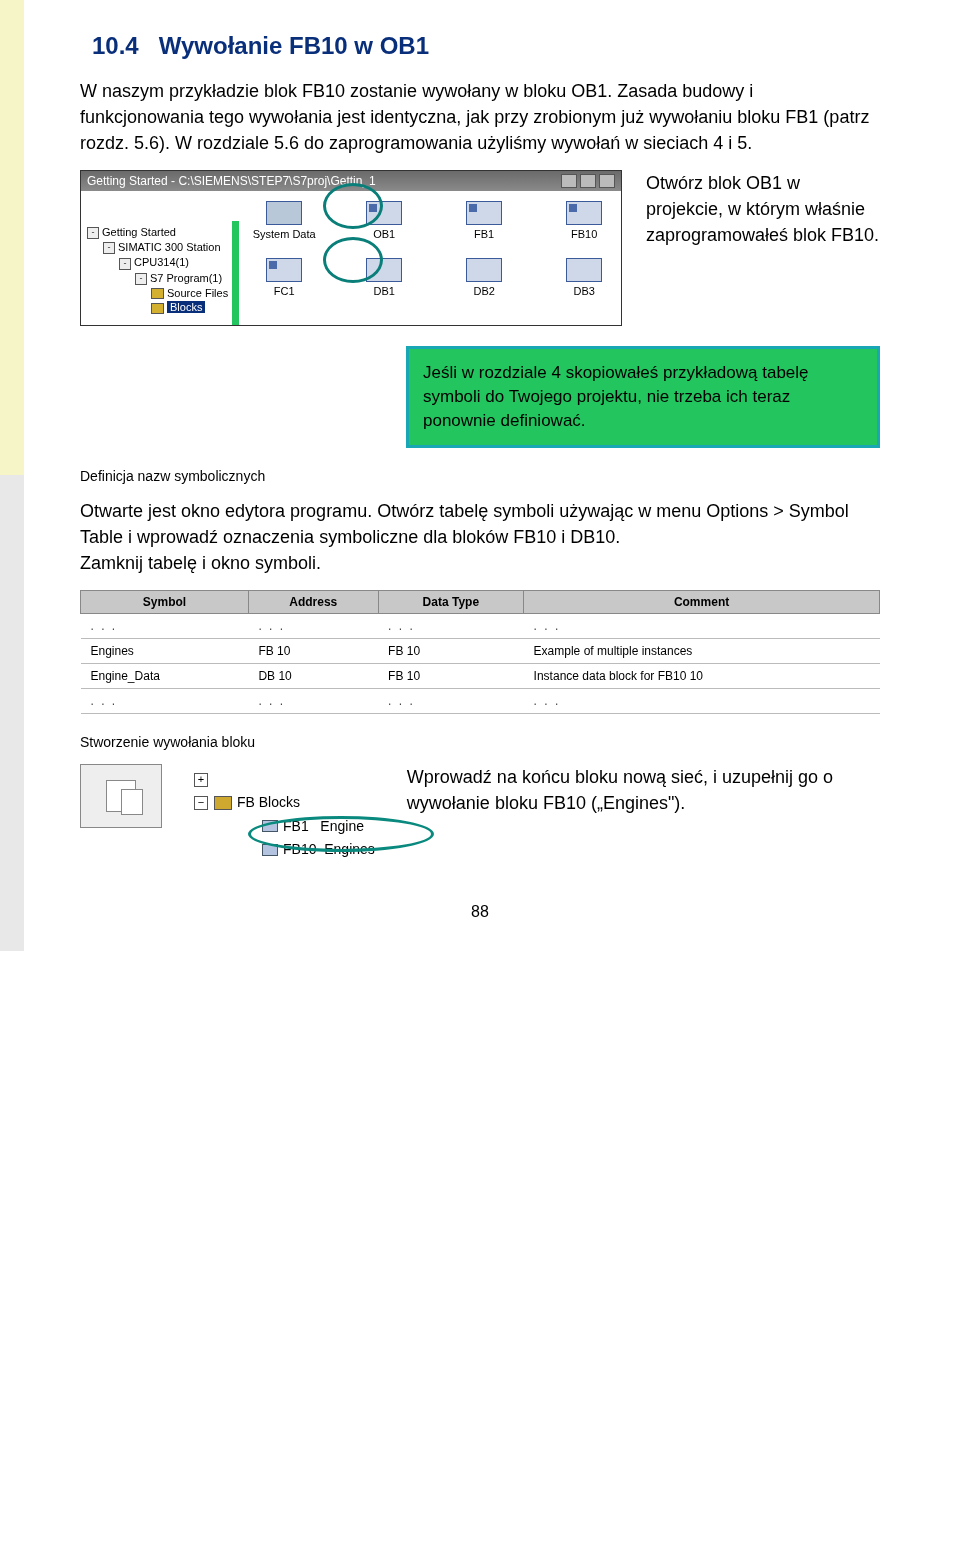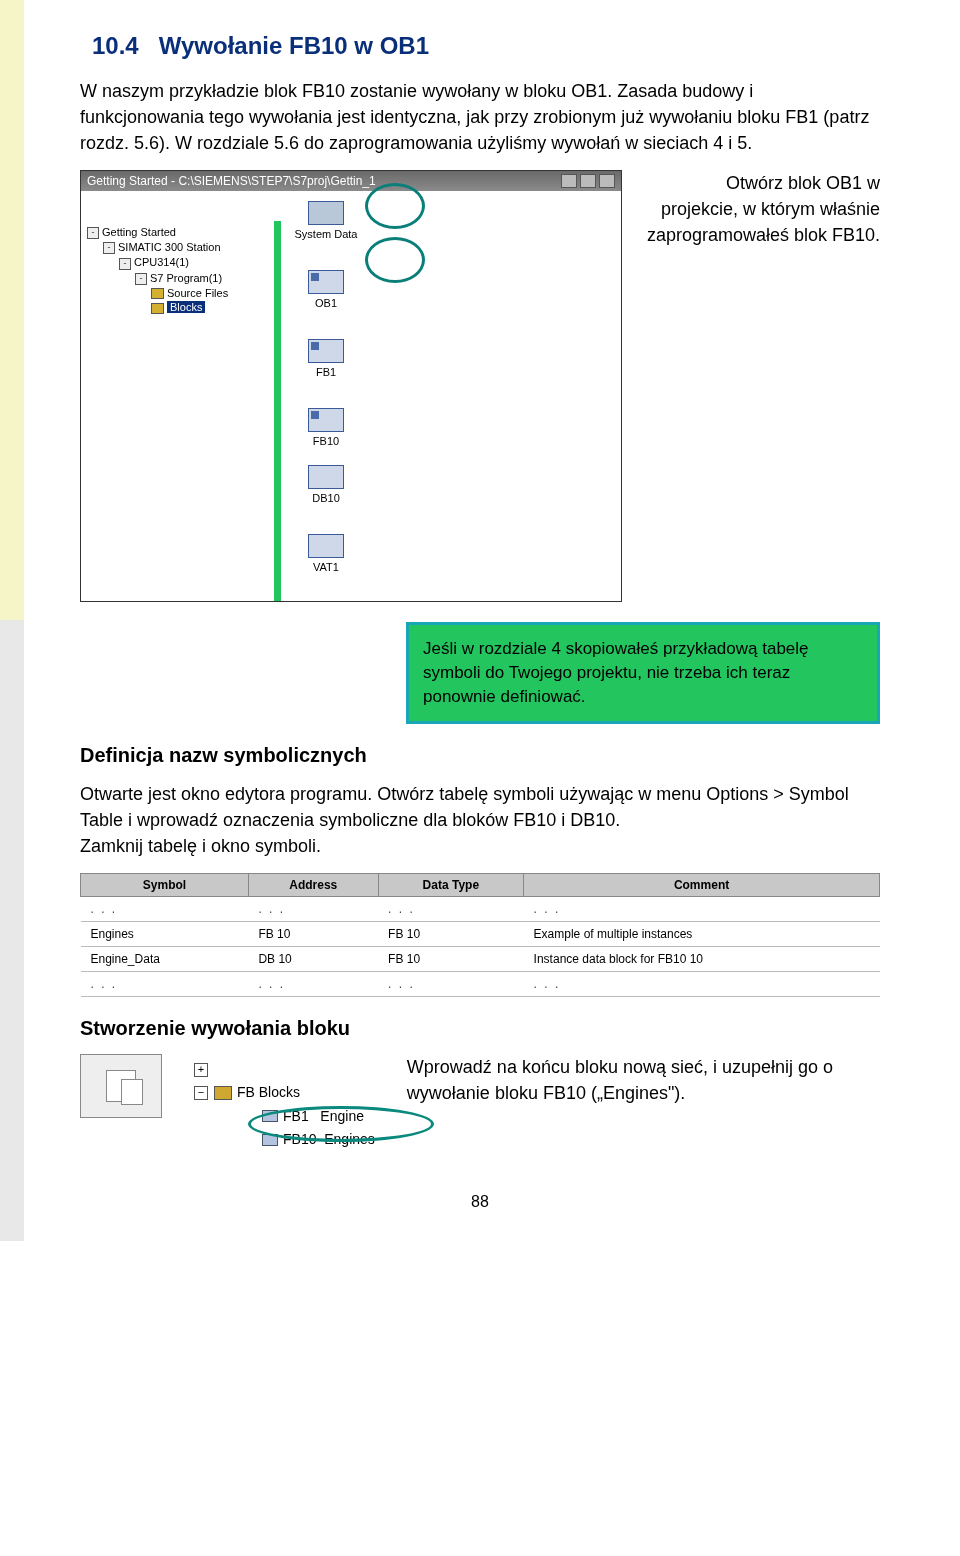--- a/index.html
+++ b/index.html
@@ -30,22 +30,22 @@
     font-size: 24px;
     font-weight: bold;
     margin: 0 0 18px 12px;
   }
   p.body {
     font-size: 18px;
     line-height: 1.45;
     margin: 12px 0 14px 0;
   }
   h3.subhead {
-    font-size: 20px;
-    font-weight: bold;
+    font-size: 14px;
+    font-weight: normal;
     margin: 20px 0 14px 0;
   }
   
   .proj-window {
     border: 1px solid #333;
     width: 540px;
     background: #d4d4d4;
     margin-bottom: 14px;
   }
   .proj-title {
@@ -75,21 +75,21 @@
   .proj-tree .lvl3 { padding-left: 50px; }
   .proj-tree .selected { background:#0a2f7a; color:#fff; display:inline-block; padding:0 3px; }
   .folder-ico { display:inline-block; width:11px; height:9px; background:#d4b030; border:1px solid #555; margin-right:3px; vertical-align:middle; }
   .box-ico { display:inline-block; width:10px; height:10px; border:1px solid #555; margin-right:3px; vertical-align:middle; background:#eee; font-size:9px; line-height:9px; text-align:center; color:#333; }
   .proj-list {
     flex: 1;
     padding: 10px 10px;
     font-size: 11px;
     position: relative;
   }
-  .proj-row { display:flex; gap:30px; margin-bottom: 18px; flex-direction: column; }
+  .proj-row { display:flex; gap:30px; margin-bottom: 18px; }
   .proj-item { display:flex; flex-direction:column; align-items:center; width:70px; }
   .blk { width:34px; height:22px; background:#cfd8e8; border:1px solid #3a5a9a; margin-bottom:3px; position:relative; }
   .blk.sys { background:#b8c8d8; }
   .blk .mark { position:absolute; left:2px; top:2px; width:8px; height:8px; background:#4a6aaa; }
   .ring { position:absolute; border:3px solid #0a7f7a; border-radius:50%; width:54px; height:40px; pointer-events:none; }
   .row-beside { display:flex; gap:24px; align-items:flex-start; }
   .row-beside .side-text { flex:1; }
   
   .callout {
     border: 3px solid #1aa7b5;
@@ -200,36 +200,46 @@
               </div>
             <div class="proj-item">
                 <div class="blk">
                   <span class="mark"></span>
                 </div>
                 <span>FB10</span>
               </div>
           </div>
           <div class="proj-row">
             <div class="proj-item">
+                <div class="blk">
+                  <span class="mark"></span>
+                </div>
+                <span>FC1</span>
+              </div>
+            <div class="proj-item">
                 <div class="blk"></div>
-                <span>DB10</span>
+                <span>DB1</span>
               </div>
             <div class="proj-item">
                 <div class="blk"></div>
-                <span>VAT1</span>
+                <span>DB2</span>
+              </div>
+            <div class="proj-item">
+                <div class="blk"></div>
+                <span>DB3</span>
               </div>
           </div>
           <div class="ring" style="left:84px; top:-8px;"></div>
           <div class="ring" style="left:84px; top:46px;"></div>
         </div>
       </div>
     </div>
 
     <div class="side-text">
-      <p class="body" style="margin:0;text-align:right;">Otwórz blok OB1 w projekcie, w którym właśnie zaprogramowałeś blok FB10.</p>
+      <p class="body" style="margin:0;">Otwórz blok OB1 w projekcie, w którym właśnie zaprogramowałeś blok FB10.</p>
     </div>
   </div>
 
   <div class="callout">
     <span>Jeśli w rozdziale 4 skopiowałeś przykładową tabelę symboli do Twojego projektu, nie trzeba ich teraz ponownie definiować.</span>
   </div>
 
   <h3 class="subhead">Definicja nazw symbolicznych</h3>
 
   <p class="body" style="white-space:pre-line;">Otwarte jest okno edytora programu. Otwórz tabelę symboli używając w menu Options &gt; Symbol Table i wprowadź oznaczenia symboliczne dla bloków FB10 i DB10.

